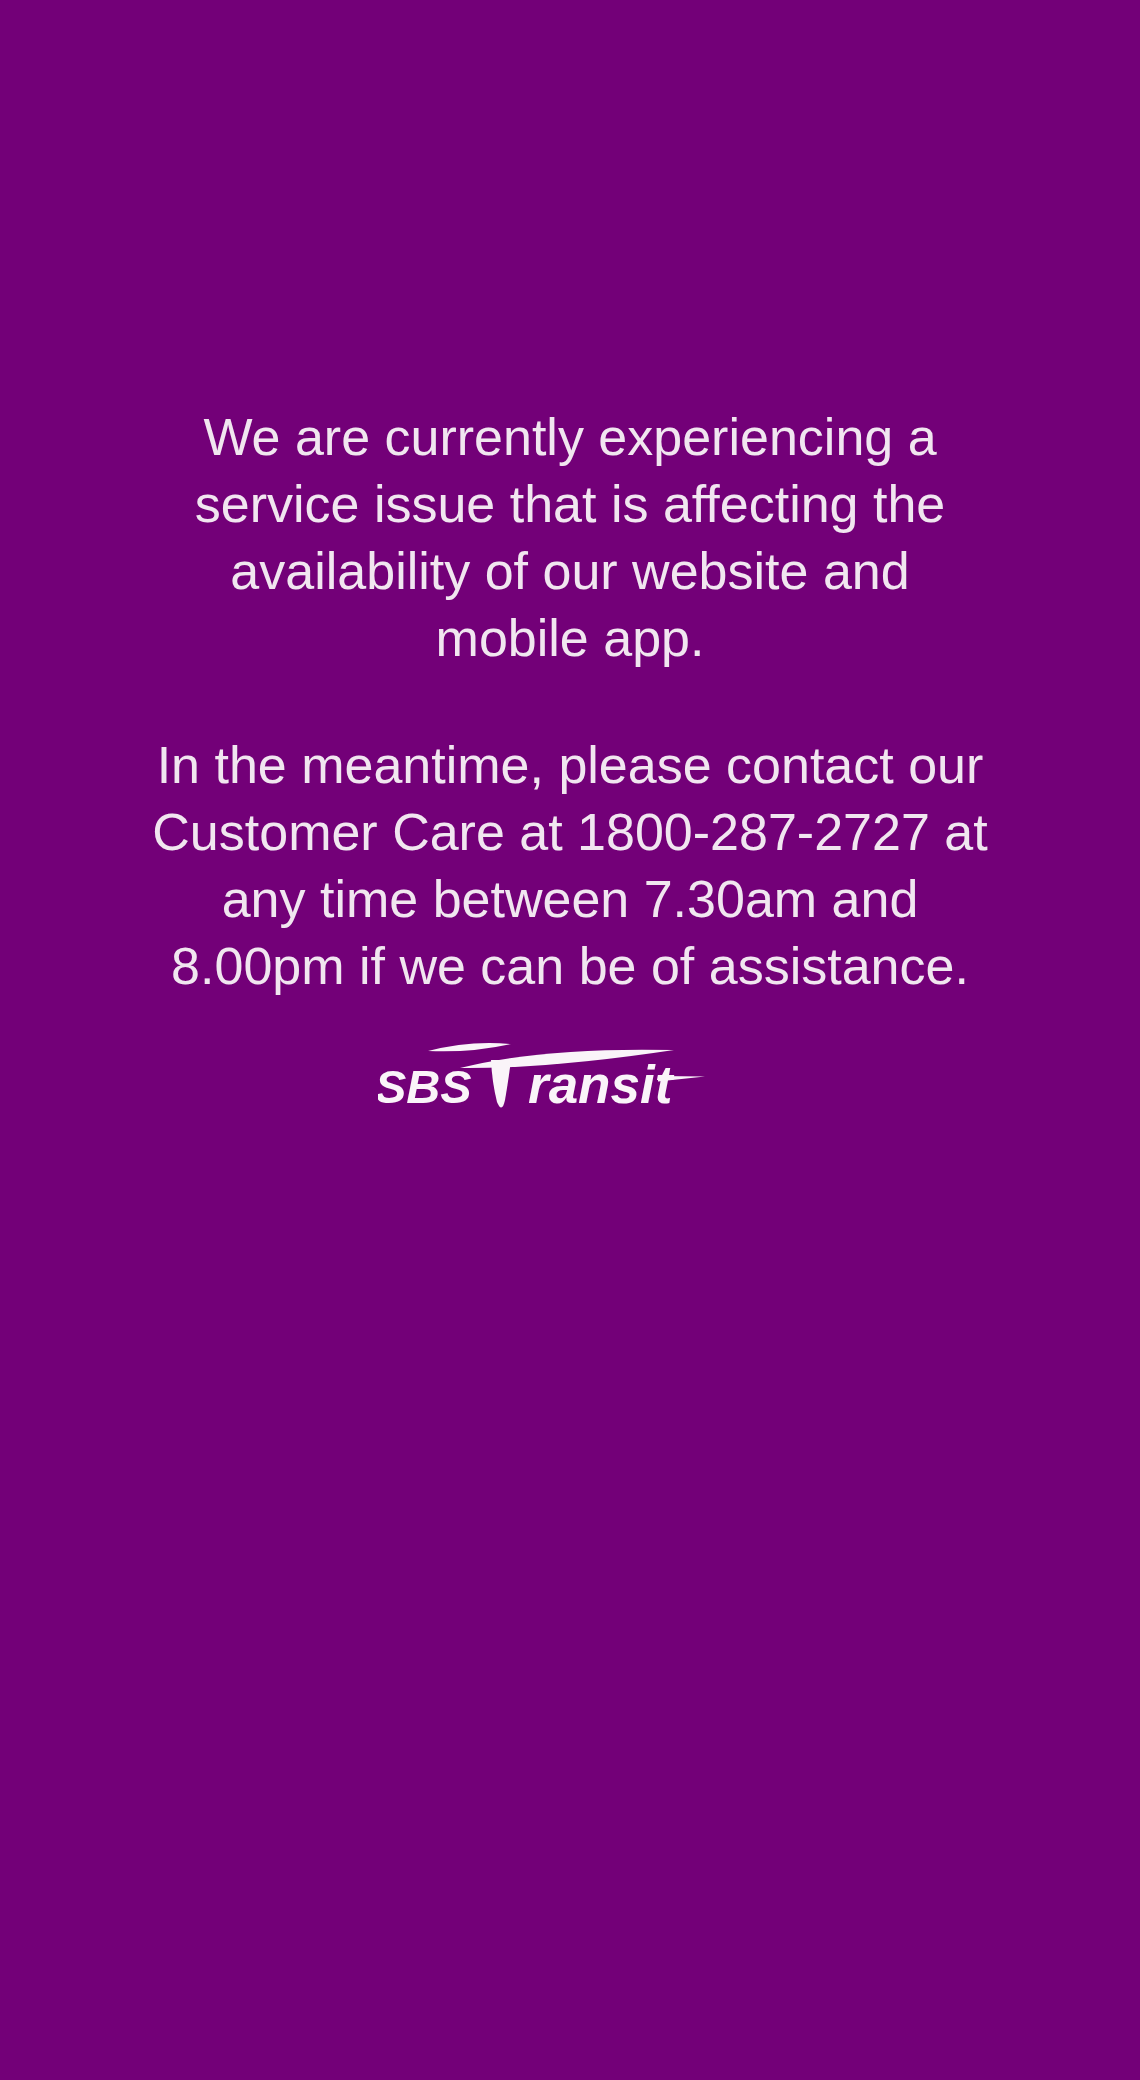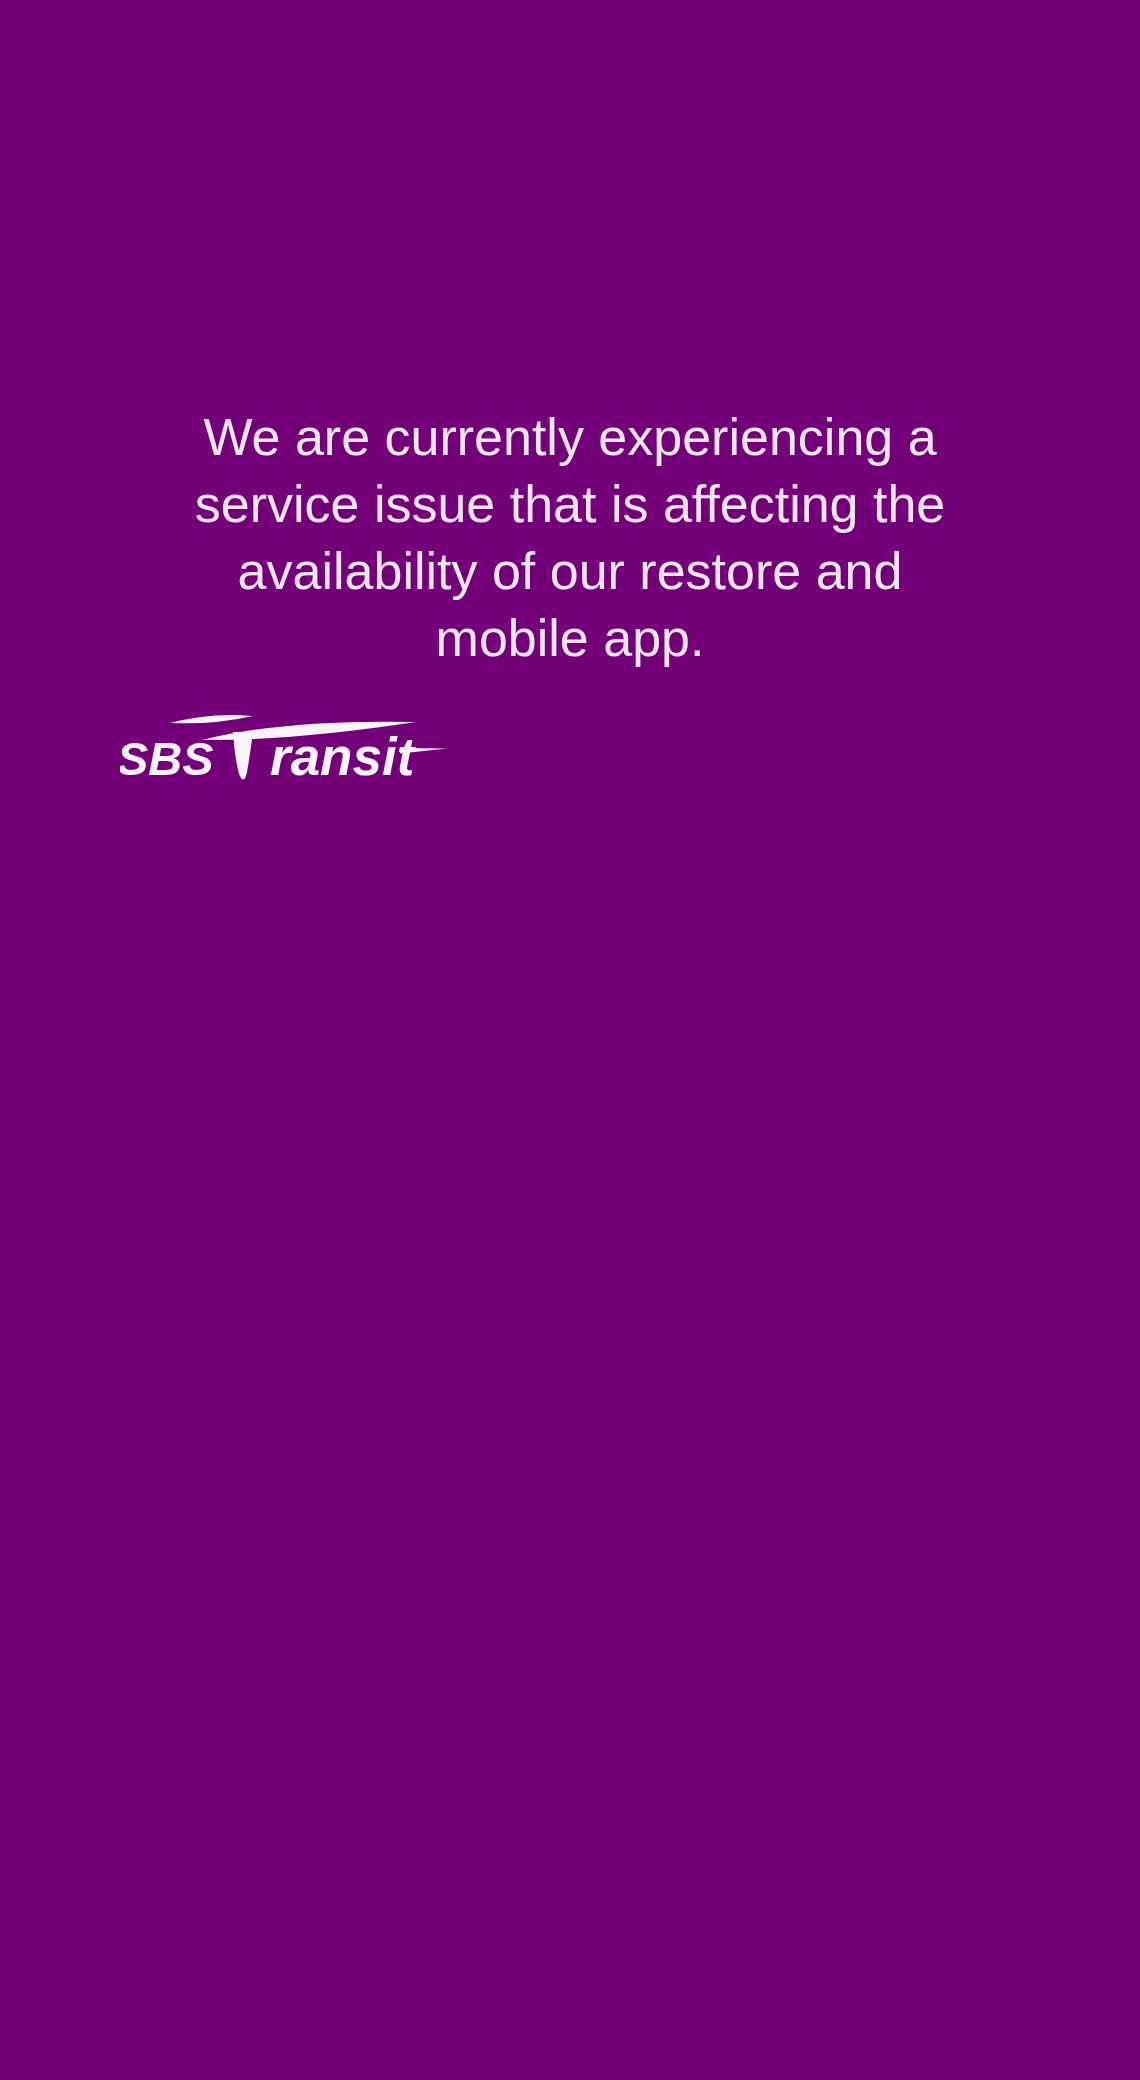--- a/index.html
+++ b/index.html
@@ -26,21 +26,21 @@
   .notice-paragraph {
     white-space: pre-line;
     margin: 0 0 60px 0;
   }
   .notice-paragraph:last-of-type {
     margin-bottom: 0;
   }
   .logo-row {
     margin-top: 38px;
     padding-right: 55px;
-    text-align: left;
+    text-align: center;
   }
   .logo-svg {
     width: 330px;
     height: 82px;
     display: inline-block;
   }
   .logo-svg path {
     fill: var(--logo, #FAF4F9);
   }
   .logo-svg text {
@@ -50,25 +50,29 @@
     font-style: italic;
   }
 </style>
 </head>
 <body>
 
 <div class="content">
 
   <p class="notice-paragraph">We are currently experiencing a
 service issue that is affecting the
-availability of our restore and
+availability of our website and
 mobile app.</p>
 
 
 
+  <p class="notice-paragraph">In the meantime, please contact our
+Customer Care at 1800-287-2727 at
+any time between 7.30am and
+8.00pm if we can be of assistance.</p>
 
   <div class="logo-row">
     <svg class="logo-svg" viewBox="0 0 330 82" xmlns="http://www.w3.org/2000/svg" aria-hidden="true">
       <path d="M50,13 Q92,2 133,6 Q93,15 50,13 Z"></path>
       <path d="M82,30 Q165,9 296,12 Q170,31 82,30 Z"></path>
       <path d="M113,22 L133,22 Q130,45 127,62 Q124,76 119,64 Q114,44 113,22 Z"></path>
       <path d="M280,43.5 L327,38.5 L280,38 Z"></path>
       <text x="-3" y="65" font-size="47">SBS</text>
       <text x="150" y="65" font-size="53">ransit</text>
     </svg>

